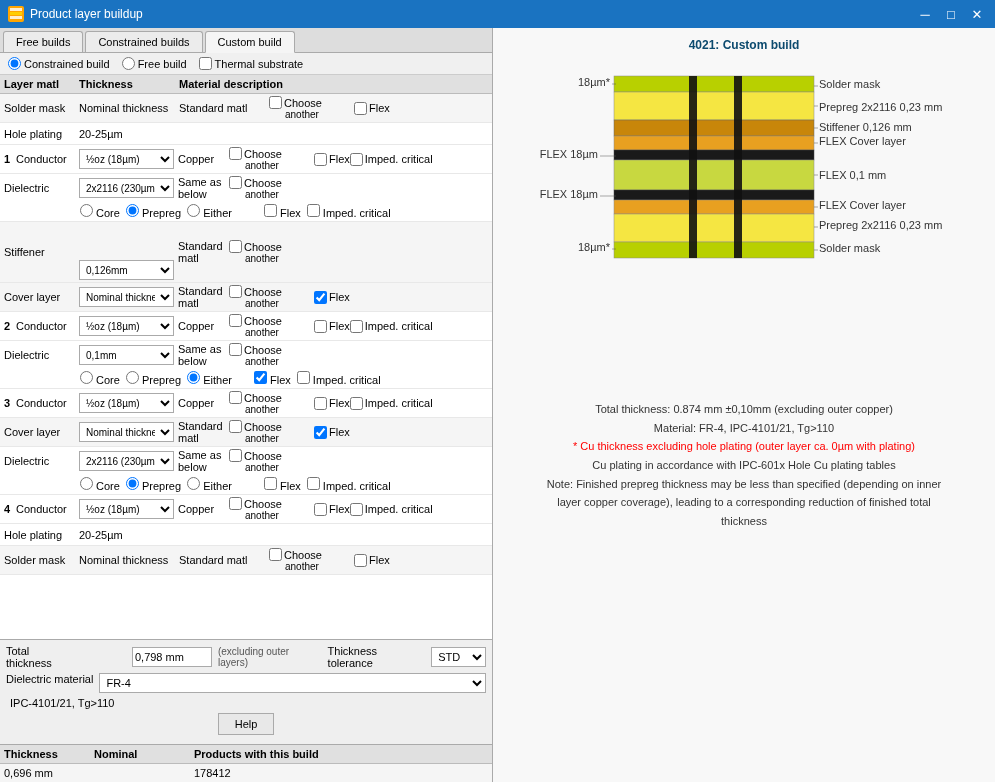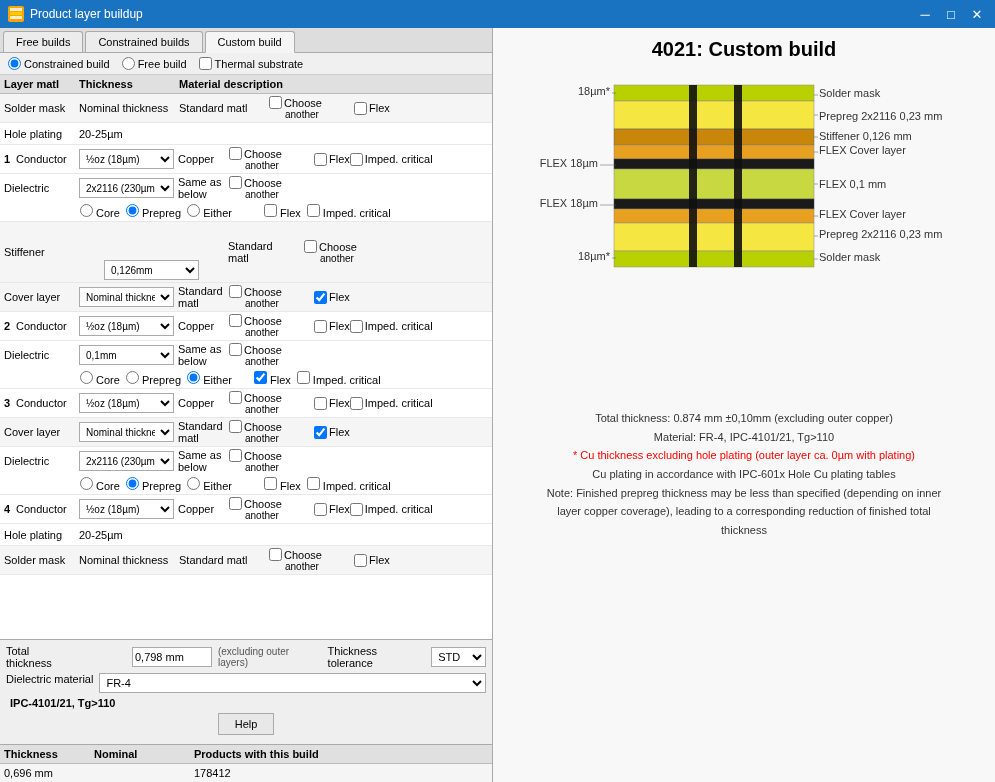--- a/index.html
+++ b/index.html
@@ -31,21 +31,21 @@
     .options-row label { display: flex; align-items: center; gap: 3px; }
 
     .layers-area { flex: 1; overflow-y: auto; background: white; }
 
     select, input[type="text"] { height: 20px; font-size: 11px; border: 1px solid #aaa; background: white; padding: 0 2px; }
     input[type="checkbox"] { width: 13px; height: 13px; }
     input[type="radio"] { width: 13px; height: 13px; }
 
     .help-btn { border: 1px solid #aaa; background: #e8e8e8; padding: 4px 16px; cursor: pointer; font-size: 11px; }
 
-    .right-title { text-align: center; font-size: 20px; font-weight: bold; color: #000000; margin-bottom: 14px; }
+    .right-title { text-align: center; font-size: 12px; font-weight: bold; color: #0c4a6e; margin-bottom: 14px; }
     
     .diagram-area { display: flex; justify-content: center; margin-bottom: 14px; }
 
     .info-text { font-size: 11px; color: #333; text-align: center; line-height: 1.7; }
   </style>
 </head>
 <body>
 
 <div class="title-bar">
   <div class="icon">
@@ -165,21 +165,21 @@
         <div style="display:flex; align-items:center; padding:2px 4px 2px 80px; gap:6px; min-height:18px; font-size:10px;">
           <label><input type="radio" name="d1_type" style=""> <span>Core</span></label>
           <label><input type="radio" name="d1_type" checked="" style=""> <span>Prepreg</span></label>
           <label><input type="radio" name="d1_type" style=""> <span>Either</span></label>
           <span style="margin-left:20px;"></span>
           <label><input type="checkbox" style=""> <span>Flex</span></label>
           <label><input type="checkbox" style=""> <span>Imped. critical</span></label>
         </div>
       </div>
 
-      <div style="display:flex; align-items:center; border-bottom:1px solid #e8e8e8; padding:2px 4px; min-height:22px; background:#f5f5f5;gap:25px;">
+      <div style="display:flex; align-items:center; border-bottom:1px solid #e8e8e8; padding:2px 4px; min-height:22px; background:#f5f5f5;">
         <span style="width:75px; font-size:11px;">Stiffener</span>
         <select style="width:95px; height:20px; font-size:10px;margin-top:36px;">
           <option>0,126mm</option>
         </select>
         <span style="width:55px; font-size:11px; padding-left:4px;">Standard matl</span>
         <div style="display:flex; flex-direction:column; width:85px;">
           <label style="display:flex; align-items:center; gap:2px; font-size:10px;">
             <input type="checkbox" style="">
             <span>Choose</span>
           </label>
@@ -380,21 +380,21 @@
         <select style="width:55px; height:20px; font-size:11px;">
           <option>STD</option>
         </select>
       </div>
       <div style="display:flex; gap:6px; margin-bottom:4px;">
         <span>Dielectric material</span>
         <select style="flex:1; height:20px; font-size:11px;">
           <option>FR-4</option>
         </select>
       </div>
-      <div style="display:flex; align-items:flex-start; padding-left:4px; margin-bottom:4px;font-weight:bold;">
+      <div style="display:flex; align-items:flex-start; padding-left:4px; margin-bottom:4px;">
         <span style="font-size:11px;">IPC-4101/21, Tg&gt;110</span>
       </div>
       <div style="display:flex; justify-content:center; margin-bottom:4px;">
         <button class="help-btn">Help</button>
       </div>
     </div>
 
     <div style="border-top:1px solid #aaa;">
       <div style="display:grid; grid-template-columns:90px 100px 1fr; background:#e0e0e0; border-bottom:1px solid #bbb; padding:3px 4px; font-weight:bold;">
         <span>Thickness</span>

